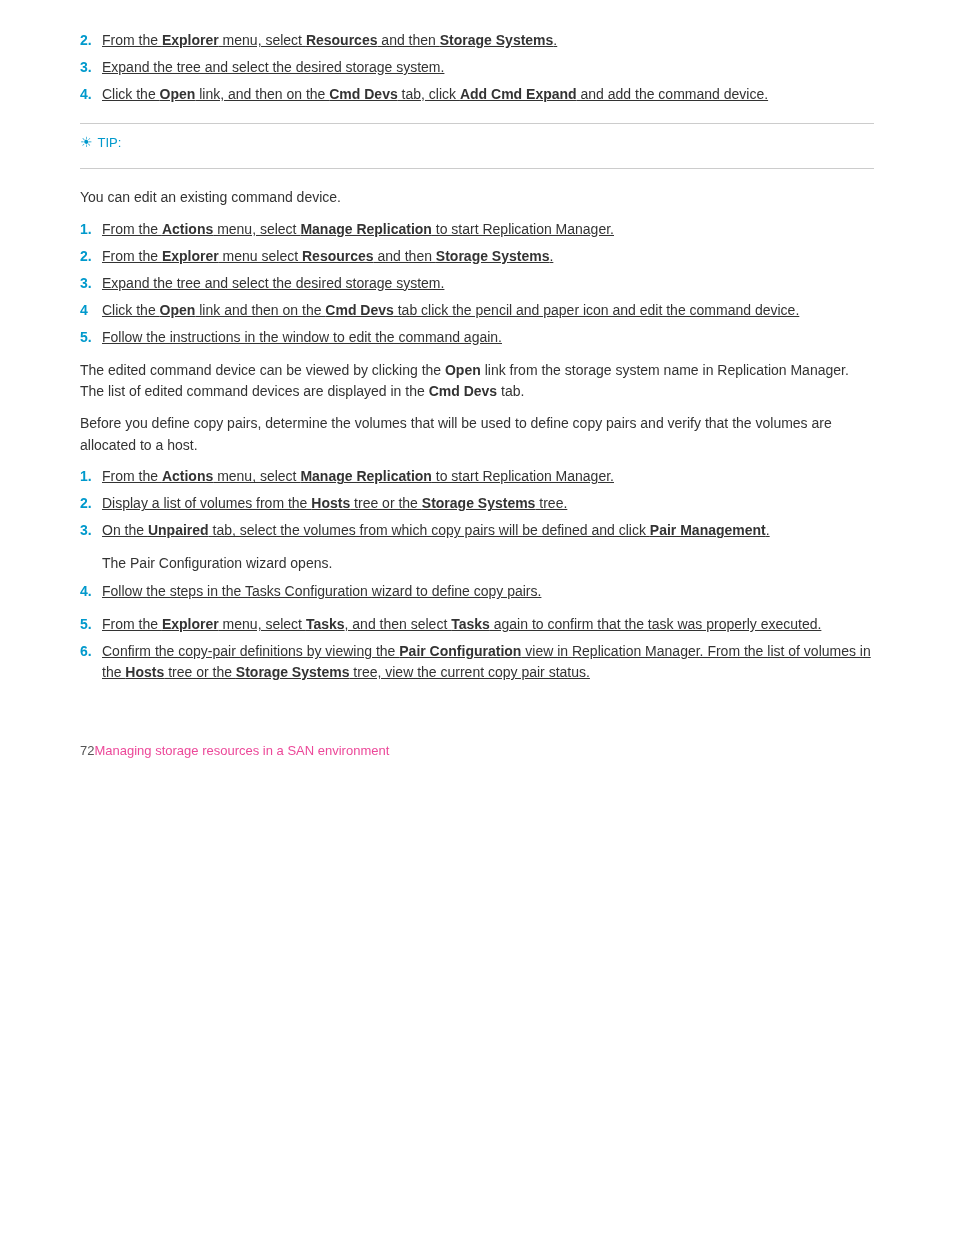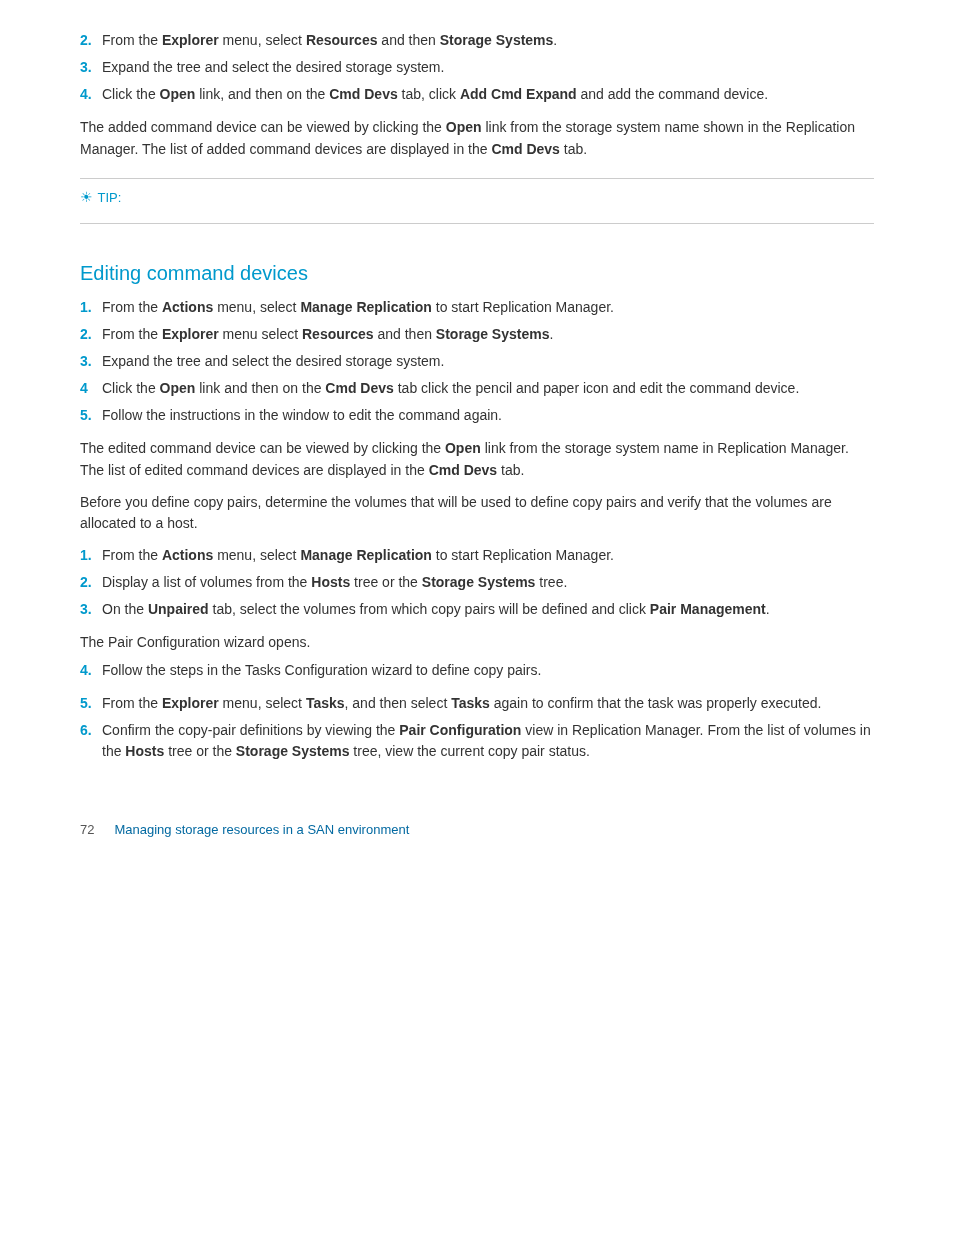--- a/index.html
+++ b/index.html
@@ -38,20 +38,21 @@
 
     .list-num {
       color: #0099cc;
       font-weight: bold;
       min-width: 22px;
       flex-shrink: 0;
     }
 
     .list-content {
       flex: 1;
+      text-decoration: underline;
     }
 
     
     .section-heading {
       color: #0099cc;
       font-size: 20px;
       font-weight: normal;
       margin: 28px 0 12px 0;
       padding-top: 10px;
     }
@@ -91,35 +92,35 @@
 
     .tip-body {
       line-height: 1.55;
       padding-left: 2px;
     }
 
     
     .page-footer {
       margin-top: 60px;
       display: flex;
-      gap: 20px;
     }
 
     .page-number {
       font-size: 13px;
       color: #555;
     }
 
     .footer-title {
       font-size: 13px;
-      color: #0369a1;
+      color: #ec4899;
     }
 
     
     .sub-para {
+      margin-left: 22px;
       margin-bottom: 6px;
       line-height: 1.55;
     }
   </style>
 </head>
 <body>
 
 <div class="page-content">
 
   <ul class="numbered-list">
@@ -130,33 +131,30 @@
     <li>
       <span class="list-num">3.</span>
       <span class="list-content">Expand the tree and select the desired storage system.</span>
     </li>
     <li>
       <span class="list-num">4.</span>
       <span class="list-content">Click the <b>Open</b> link, and then on the <b>Cmd Devs</b> tab, click <b>Add Cmd Expand</b> and add the command device.</span>
     </li>
   </ul>
 
-  <p class="para">
-    The added command device can be viewed by clicking the <b>Open</b> link from the storage system name shown in the Replication Manager. The list of added command devices are displayed in the <b>Cmd Devs</b> tab.
-  </p>
 
   <div class="tip-box">
     <div class="tip-header">
       <span class="tip-icon">☀</span>
       <span>TIP:</span>
     </div>
   </div>
 
-  <h2 class="section-heading">Editing command devices</h2>
-
+
+  <p class="para">You can edit an existing command device.</p>
 
   <ul class="numbered-list">
     <li>
       <span class="list-num">1.</span>
       <span class="list-content">From the <b>Actions</b> menu, select <b>Manage Replication</b> to start Replication Manager.</span>
     </li>
     <li>
       <span class="list-num">2.</span>
       <span class="list-content">From the <b>Explorer</b> menu select <b>Resources</b> and then <b>Storage Systems</b>.</span>
     </li>

